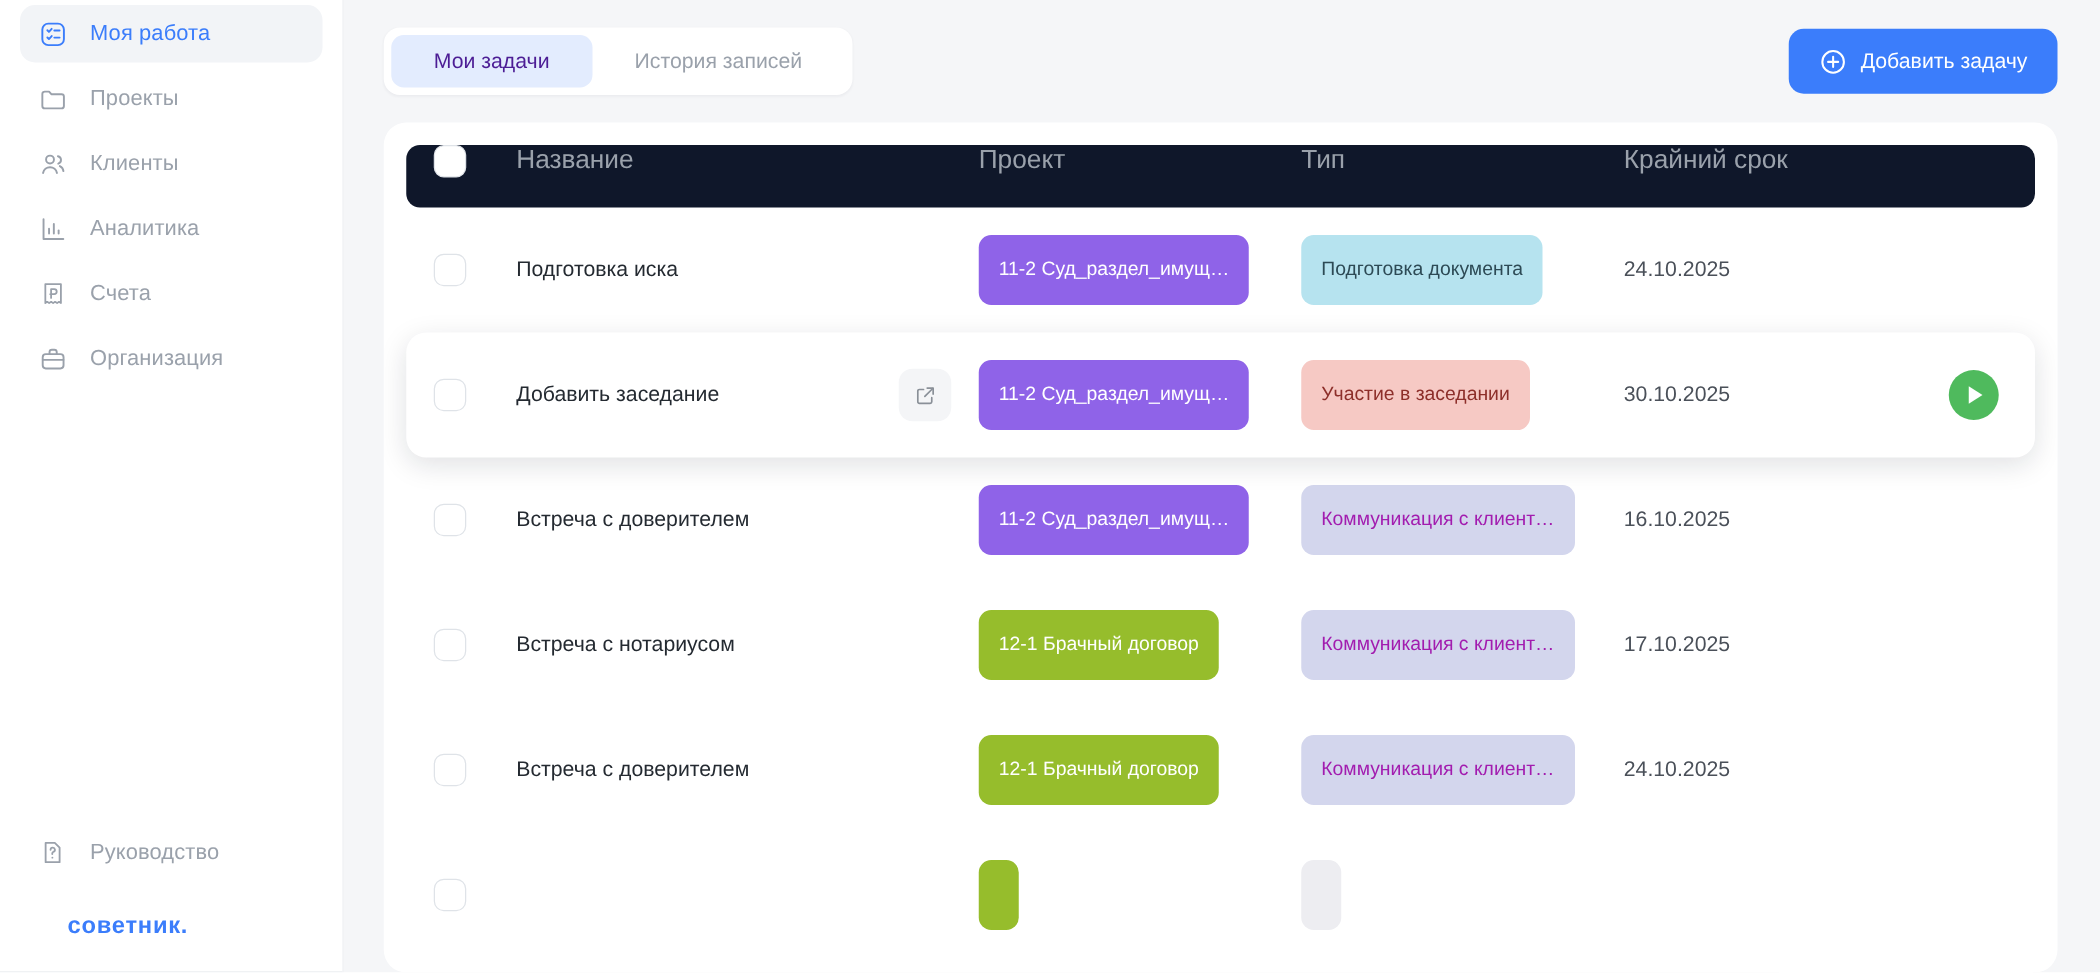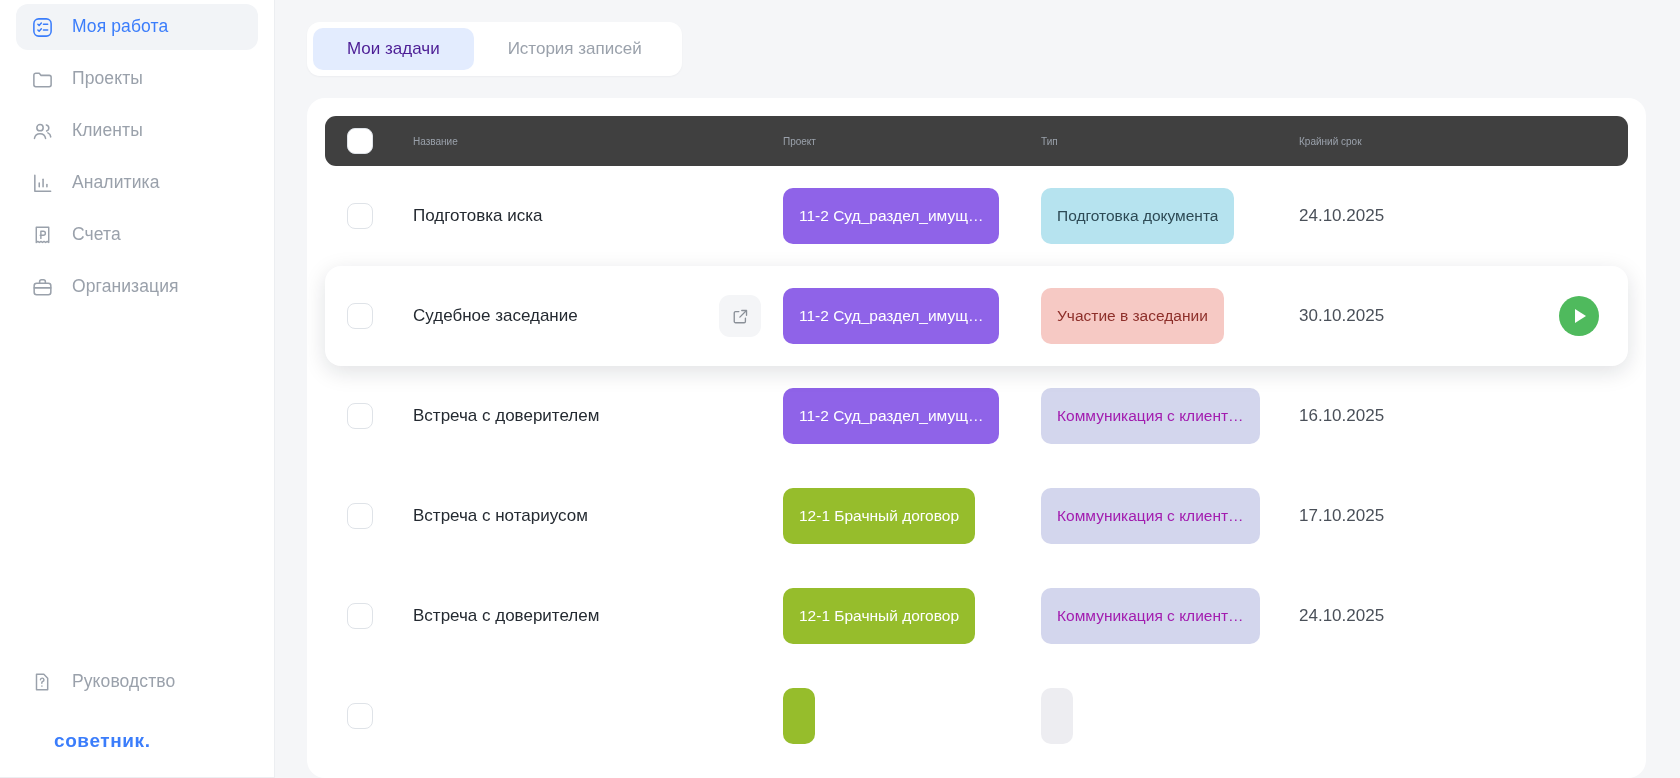--- a/index.html
+++ b/index.html
@@ -95,27 +95,27 @@
   .card {
     margin-top: 22px;
     background: #ffffff;
     border-radius: 18px;
     flex: 1 1 auto;
     padding: 18px 18px 0 18px;
     overflow: hidden;
     position: relative;
   }
   .thead {
-    display: flex; align-items: center;
+    display: flex; align-items: flex-start;
     height: 50px;
-    background: #404040;
+    background: #0f172a;
     border-radius: 11px;
     padding: 0 22px 0 22px;
     color: #9aa1ab;
-    font-size: 10px;
+    font-size: 21px;
   }
   .col-check { width: 66px; flex: 0 0 66px; display: flex; align-items: center; }
   .col-name  { width: 370px; flex: 0 0 370px; }
   .col-proj  { width: 258px; flex: 0 0 258px; }
   .col-type  { width: 258px; flex: 0 0 258px; }
   .col-due   { width: 190px; flex: 0 0 190px; }
   .col-act   { flex: 1 1 auto; display: flex; align-items: center; justify-content: flex-start; }
 
   .chk {
     width: 26px; height: 26px;
@@ -282,20 +282,30 @@
   </aside>
 
   <main class="main">
 
     <div class="topbar">
       <div class="tabs">
         <div class="tab active">Мои задачи</div>
         <div class="tab">История записей</div>
       </div>
 
+      <button class="add-btn">
+        <span class="plus">
+          <svg width="23" height="23" viewBox="0 0 24 24" fill="none" stroke="#ffffff" stroke-width="1.7" stroke-linecap="round">
+            <circle cx="12" cy="12" r="9"></circle>
+            <line x1="12" y1="7.8" x2="12" y2="16.2"></line>
+            <line x1="7.8" y1="12" x2="16.2" y2="12"></line>
+          </svg>
+        </span>
+        <span>Добавить задачу</span>
+      </button>
     </div>
 
     <div class="card">
 
       <div class="thead">
         <div class="col-check">
           <span class="chk"></span>
         </div>
         <div class="col-name">Название</div>
         <div class="col-proj">Проект</div>
@@ -325,21 +335,21 @@
           </div>
           <div class="col-due due">24.10.2025</div>
           <div class="col-act"></div>
         </div>
 
         <div class="row elevated">
           <div class="col-check">
             <span class="chk"></span>
           </div>
           <div class="col-name name-cell">
-            <span class="task-name">Судебное заседание</span>
+            <span class="task-name">Добавить заседание</span>
             <span class="open-btn">
               <svg width="19" height="19" viewBox="0 0 24 24" fill="none" stroke="#8a9098" stroke-width="1.7" stroke-linecap="round" stroke-linejoin="round">
                 <path d="M13.6 4.4h6v6"></path>
                 <line x1="19.2" y1="4.8" x2="11.2" y2="12.8"></line>
                 <path d="M18.2 14.1v4.2a1.6 1.6 0 0 1-1.6 1.6H5.7a1.6 1.6 0 0 1-1.6-1.6V7.4a1.6 1.6 0 0 1 1.6-1.6h4.2"></path>
               </svg>
             </span>
           </div>
           <div class="col-proj">
             <span class="chip proj-purple">

